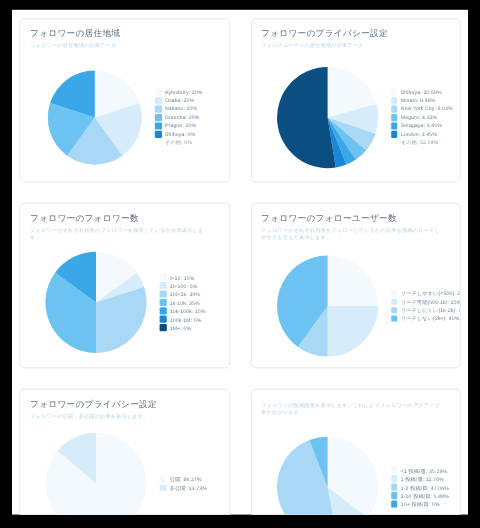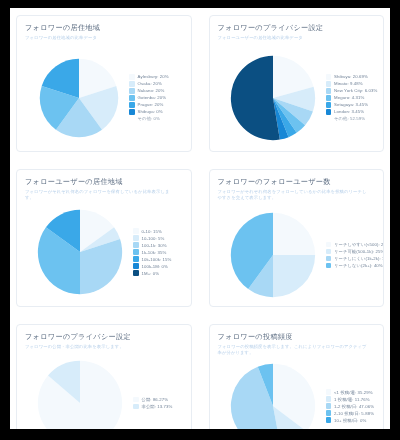--- a/index.html
+++ b/index.html
@@ -189,21 +189,21 @@
                 <span class="legend-label">London: 3.45%</span>
               </div>
               <div class="legend-row other">
                 <span class="legend-label">その他: 52.59%</span>
               </div>
             </div>
         </div>
       </div>
 
       <div class="card">
-        <div class="card-title">フォローユーザーの居住地域</div>
+        <div class="card-title">フォロワーのフォロワー数</div>
         <div class="card-sub">フォロワーがそれぞれ何名のフォロワーを保有しているか比率表示します。</div>
         <div class="chart-area">
           <div class="pie-wrap big">
               <svg viewBox="0 0 100 100">
                 <path d="M 50 50 L 50 1 A 49 49 0 0 1 89.64183272437242 21.198522637668816 Z" fill="#f4f9fd"></path>
                 <path d="M 50 50 L 89.64183272437242 21.198522637668816 A 49 49 0 0 1 96.60176929846253 34.85816727562758 Z" fill="#d7ecfa"></path>
                 <path d="M 50 50 L 96.60176929846253 34.85816727562758 A 49 49 0 0 1 50 99 Z" fill="#a8d8f5"></path>
                 <path d="M 50 50 L 50 99 A 49 49 0 0 1 10.358167275627572 21.198522637668823 Z" fill="#6cc2f0"></path>
                 <path d="M 50 50 L 10.358167275627572 21.198522637668823 A 49 49 0 0 1 49.99999999999999 1 Z" fill="#3aa8e8"></path>
               </svg>
@@ -291,21 +291,20 @@
               </div>
               <div class="legend-row">
                 <span class="swatch" style="background: rgb(215, 236, 250);"></span>
                 <span class="legend-label">非公開: 13.73%</span>
               </div>
             </div>
         </div>
       </div>
 
       <div class="card">
-        <div class="card-title">フォロワーの投稿頻度</div>
         <div class="card-sub">フォロワーの投稿頻度を表示します。これによりフォロワーのアクティブ率が分かります。</div>
         <div class="chart-area tall">
           <div class="pie-wrap big">
               <svg viewBox="0 0 100 100">
                 <path d="M 50 50 L 50 1 A 49 49 0 0 1 89.10393561204813 79.52765178013304 Z" fill="#f4f9fd"></path>
                 <path d="M 50 50 L 89.10393561204813 79.52765178013304 A 49 49 0 0 1 59.01618871381836 98.16335060060517 Z" fill="#d7ecfa"></path>
                 <path d="M 50 50 L 59.01618871381836 98.16335060060517 A 49 49 0 0 1 32.30422519399558 4.3068981790995124 Z" fill="#a8d8f5"></path>
                 <path d="M 50 50 L 32.30422519399558 4.3068981790995124 A 49 49 0 0 1 49.99999999999999 1 Z" fill="#6cc2f0"></path>
               </svg>
             </div>

